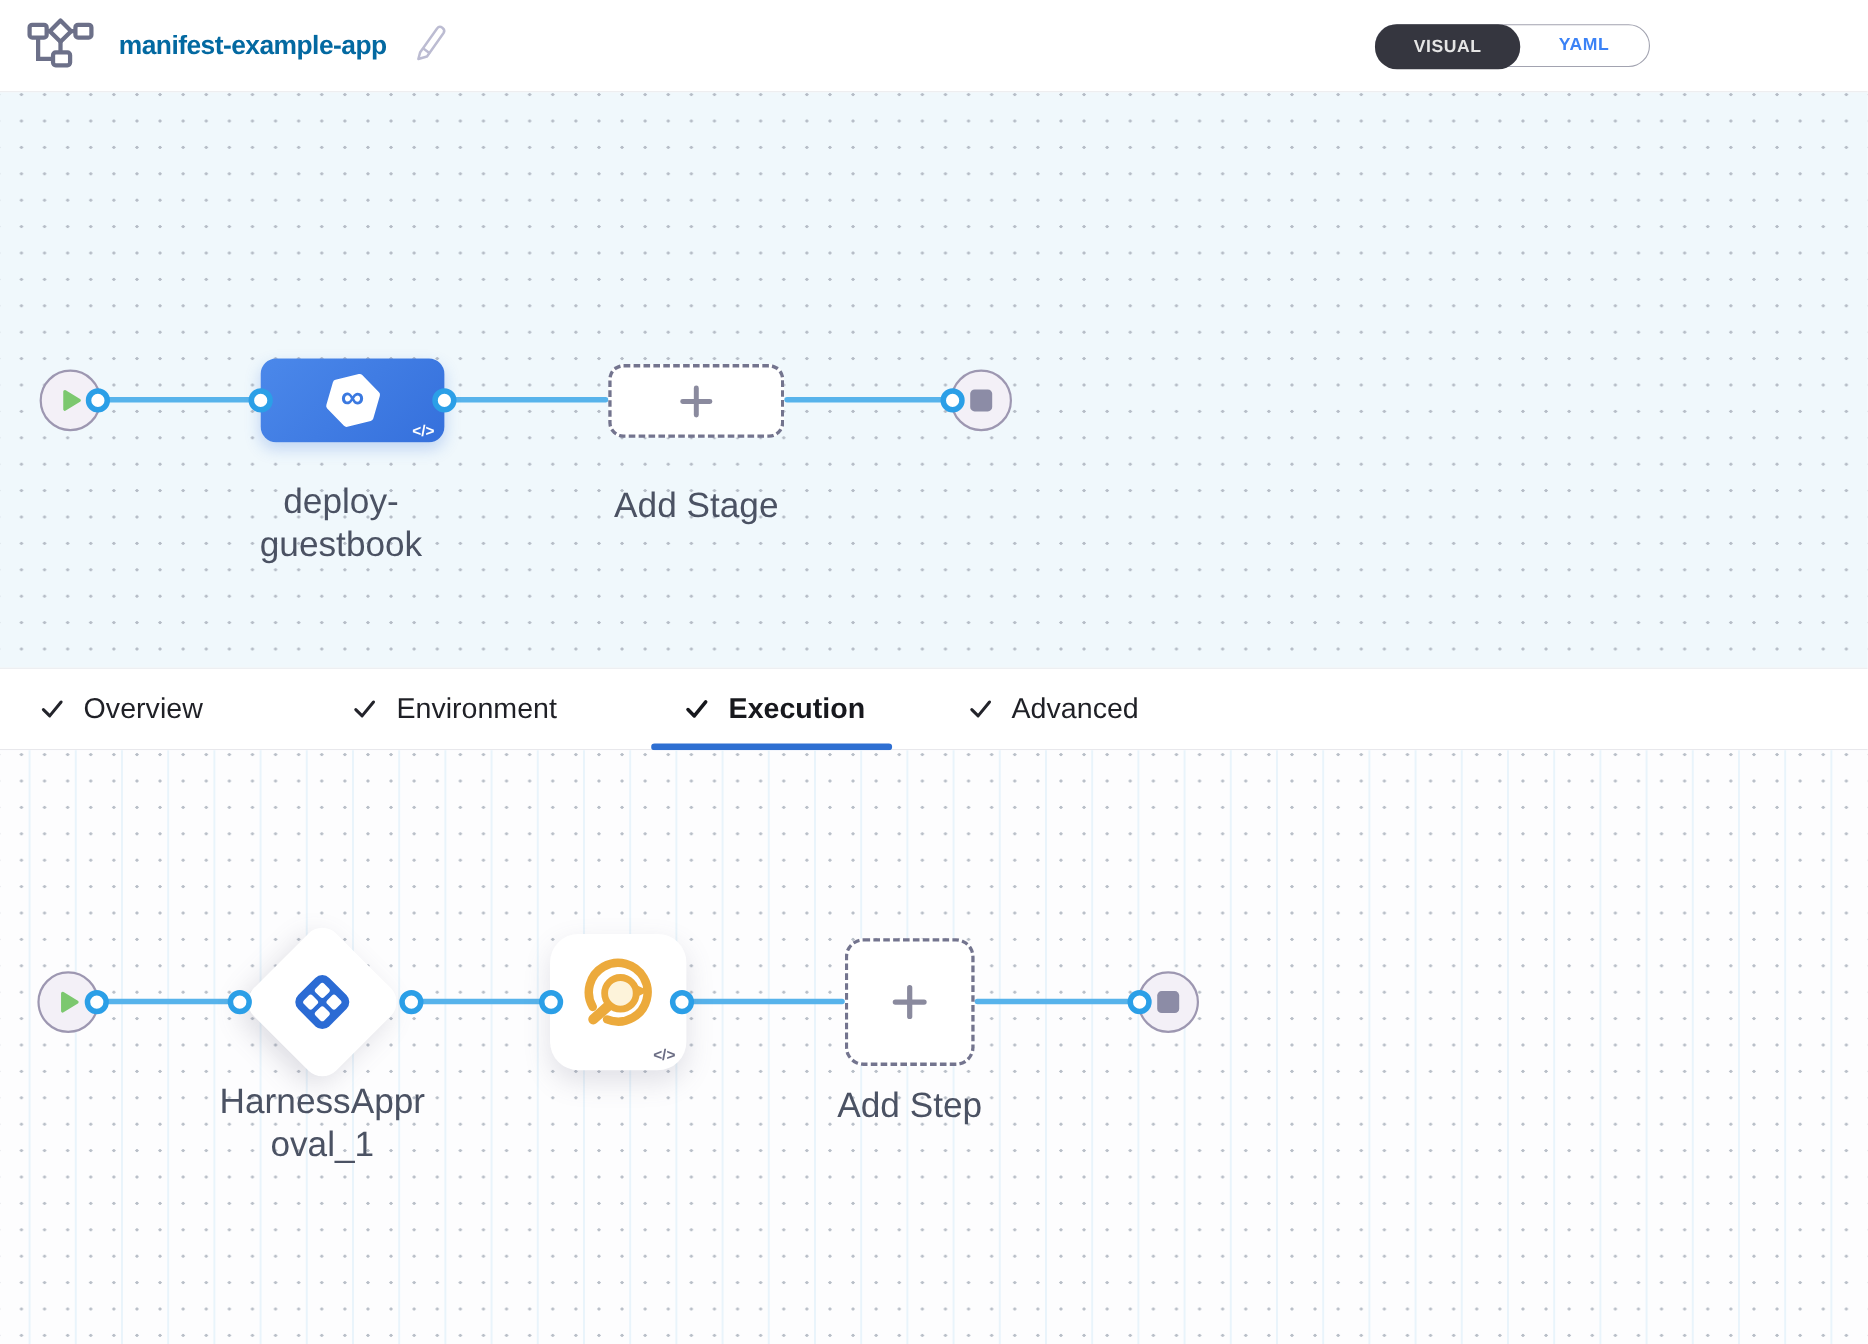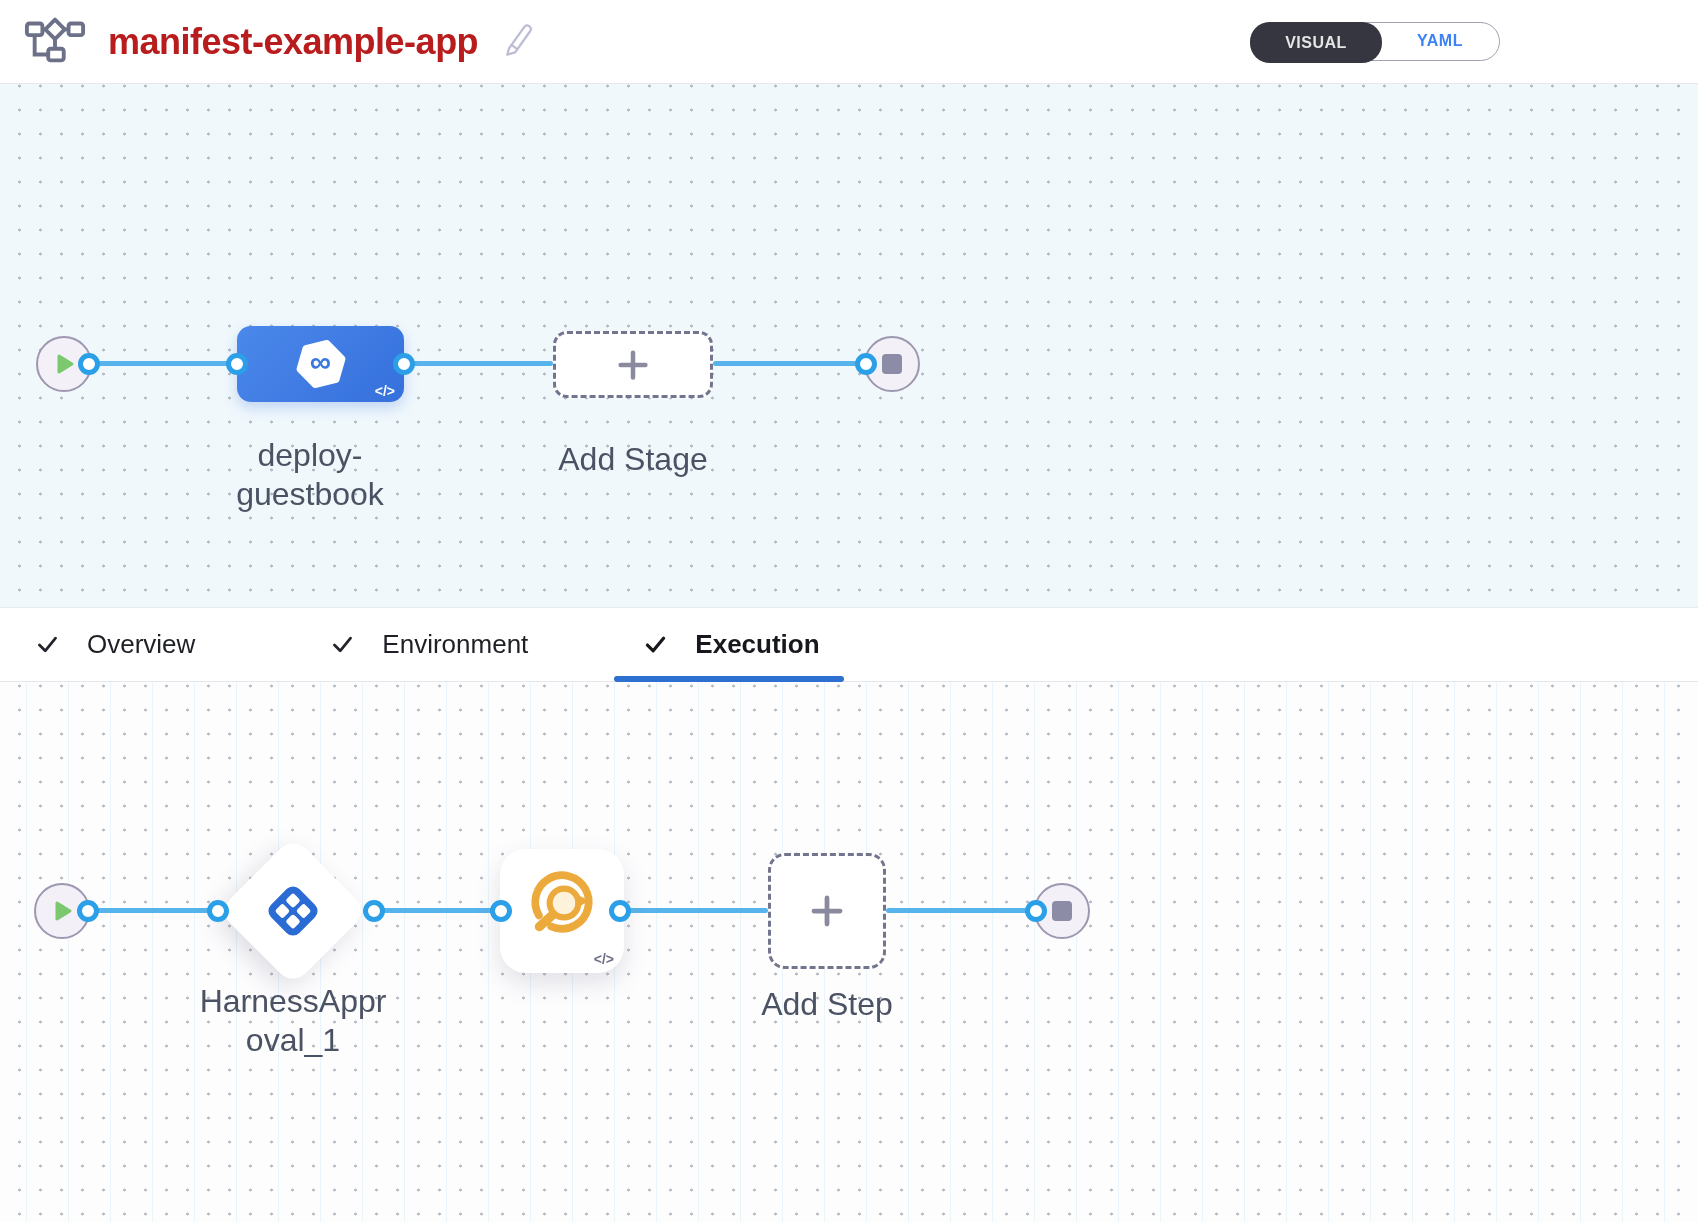--- a/index.html
+++ b/index.html
@@ -3,21 +3,21 @@
 <meta charset="utf-8">
 <style>
   * { margin:0; padding:0; box-sizing:border-box; }
   html,body { width:1698px; height:1222px; overflow:hidden;
               font-family:"Liberation Sans", sans-serif; background:#fff; }
 
   
   .header { position:relative; height:84px; background:#fff;
             border-bottom:1px solid #e7e7ea; display:flex; align-items:center; }
   .pipeline-glyph { margin-left:24px; flex:0 0 auto; }
-  .page-title { font-size:36px; font-weight:bold; color:#b91c1c; margin-left:22px; letter-spacing:-0.5px; }
+  .page-title { font-size:24px; font-weight:bold; color:#0369a1; margin-left:22px; letter-spacing:-0.5px; }
   .edit-pencil { margin-left:22px; cursor:pointer; }
 
   .view-toggle { position:absolute; left:1250px; top:22px; width:250px; height:39px;
                  border:1.5px solid #a2a3b0; border-radius:20px; background:#fff; display:flex; }
   .toggle-visual { position:absolute; left:-1px; top:-1px; width:132px; height:41px;
                    background:#35363f; border-radius:20px; color:#e5e5e5; font-weight:bold;
                    font-size:16px; letter-spacing:0.5px; display:flex; align-items:center;
                    justify-content:center; cursor:pointer; }
   .toggle-yaml { position:absolute; right:0; top:0; width:118px; height:36px;
                  color:#3b82f6; font-weight:bold; font-size:16px; letter-spacing:0.5px;
@@ -70,21 +70,21 @@
   .approval-icon { position:absolute; left:261px; top:197px; z-index:3; }
 
   .step-card { position:absolute; left:500px; top:167px; width:124px; height:124px;
                background:#fff; border-radius:26px; box-shadow:0 10px 24px rgba(100,100,125,0.18);
                z-index:2; cursor:pointer; }
   .canary-icon { position:absolute; left:25px; top:16px; }
 
   
   .tab-bar { position:relative; height:75px; background:#fff; display:flex; align-items:stretch;
              border-top:1px solid #e9ecef; border-bottom:1px solid #e6e6ea; }
-  .tab { position:relative; display:flex; align-items:center; gap:28px; cursor:pointer; }
+  .tab { position:relative; display:flex; align-items:center; gap:17px; cursor:pointer; }
   .tab-label { font-size:26px; color:#1f2026; }
   .tab:nth-child(1){ margin-left:36px; } .tab:nth-child(2){ margin-left:136px; }
   .tab:nth-child(3){ margin-left:116px; } .tab:nth-child(4){ margin-left:93px; }
   .tab:nth-child(5){ margin-left:117px; }
   .tab.active .tab-label { font-weight:bold; color:#17181d; }
   .tab.active::after { content:""; position:absolute; left:-30px; right:-24px; bottom:-1px;
                        height:6px; background:#2e6fd2; border-radius:3px; }
 </style>
 </head>
 <body>
@@ -168,20 +168,26 @@
       <path d="M3 10.5 L8 15.5 L17 4.5" stroke="#23242b" stroke-width="2.4" fill="none" stroke-linecap="round" stroke-linejoin="round"></path>
       </svg>
     <span class="tab-label">Environment</span>
   </div>
   <div class="tab active">
     <svg width="23" height="23" viewBox="0 0 20 20">
       <path d="M3 10.5 L8 15.5 L17 4.5" stroke="#17181d" stroke-width="2.8" fill="none" stroke-linecap="round" stroke-linejoin="round"></path>
       </svg>
     <span class="tab-label">Execution</span>
   </div>
+  <div class="tab">
+    <svg width="23" height="23" viewBox="0 0 20 20">
+      <path d="M3 10.5 L8 15.5 L17 4.5" stroke="#23242b" stroke-width="2.4" fill="none" stroke-linecap="round" stroke-linejoin="round"></path>
+      </svg>
+    <span class="tab-label">Advanced</span>
+  </div>
 </div>
 
 <div class="exec-canvas">
 
   <div class="terminal-node" style="left:34px; top:201px;">
     <svg width="24" height="24" viewBox="0 0 24 24">
       <polygon points="7,4 20,12 7,20" fill="#7cc86f" stroke="#7cc86f" stroke-width="3" stroke-linejoin="round"></polygon>
     </svg>
   </div>
 

